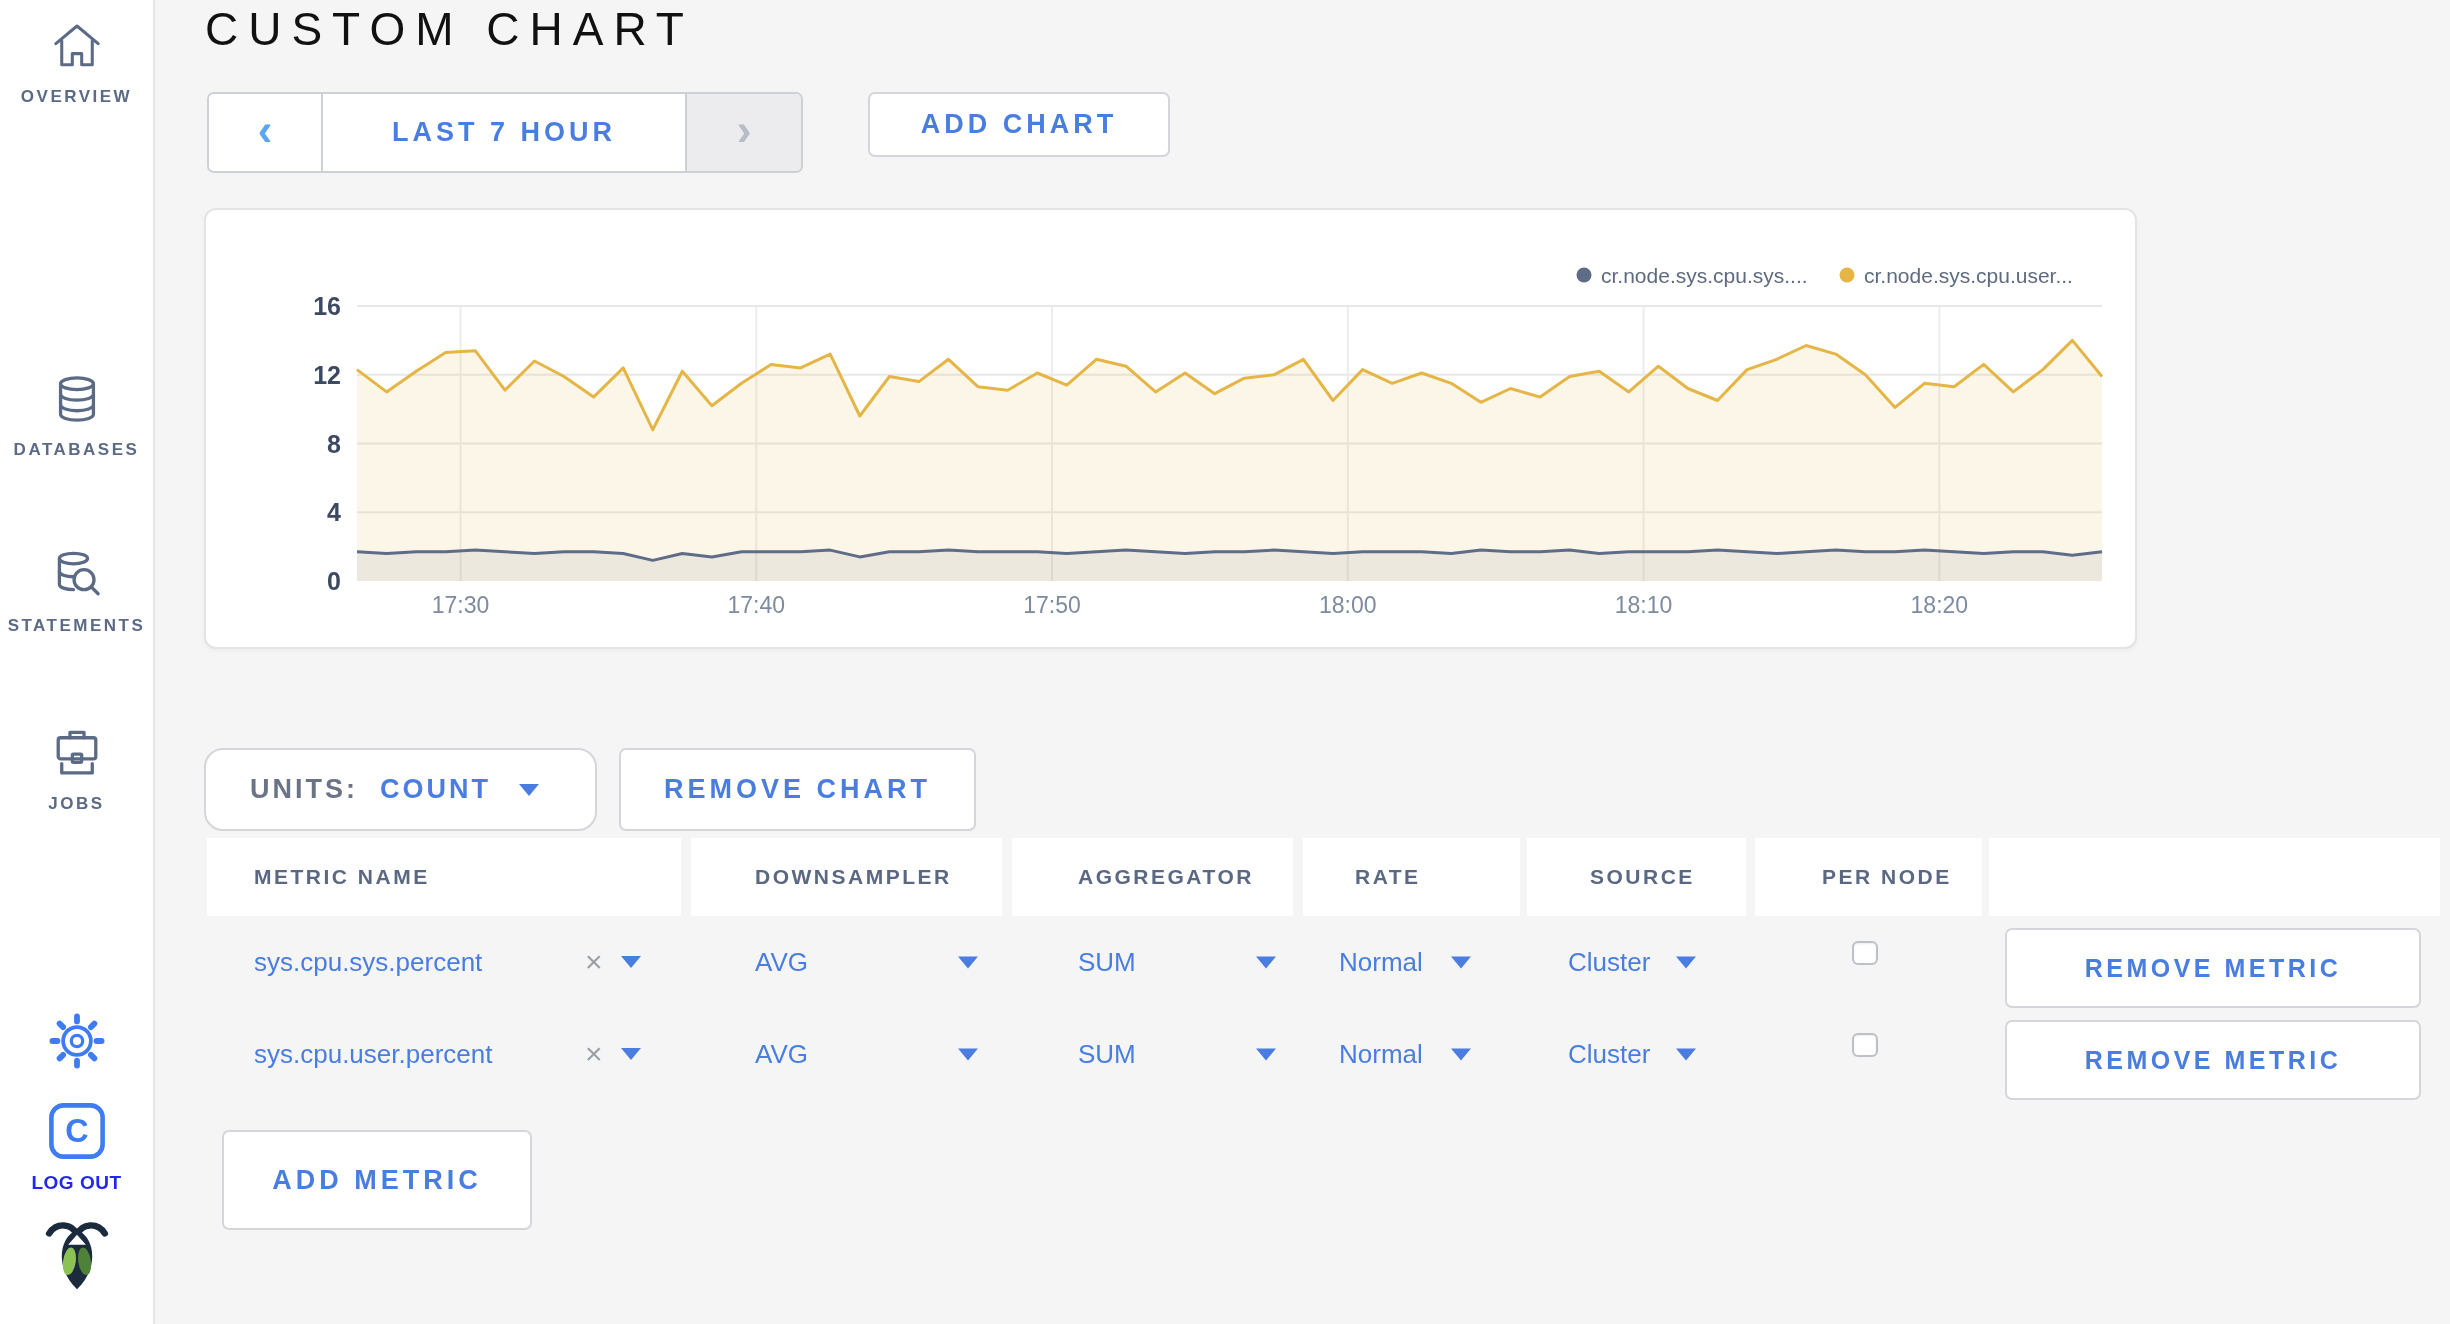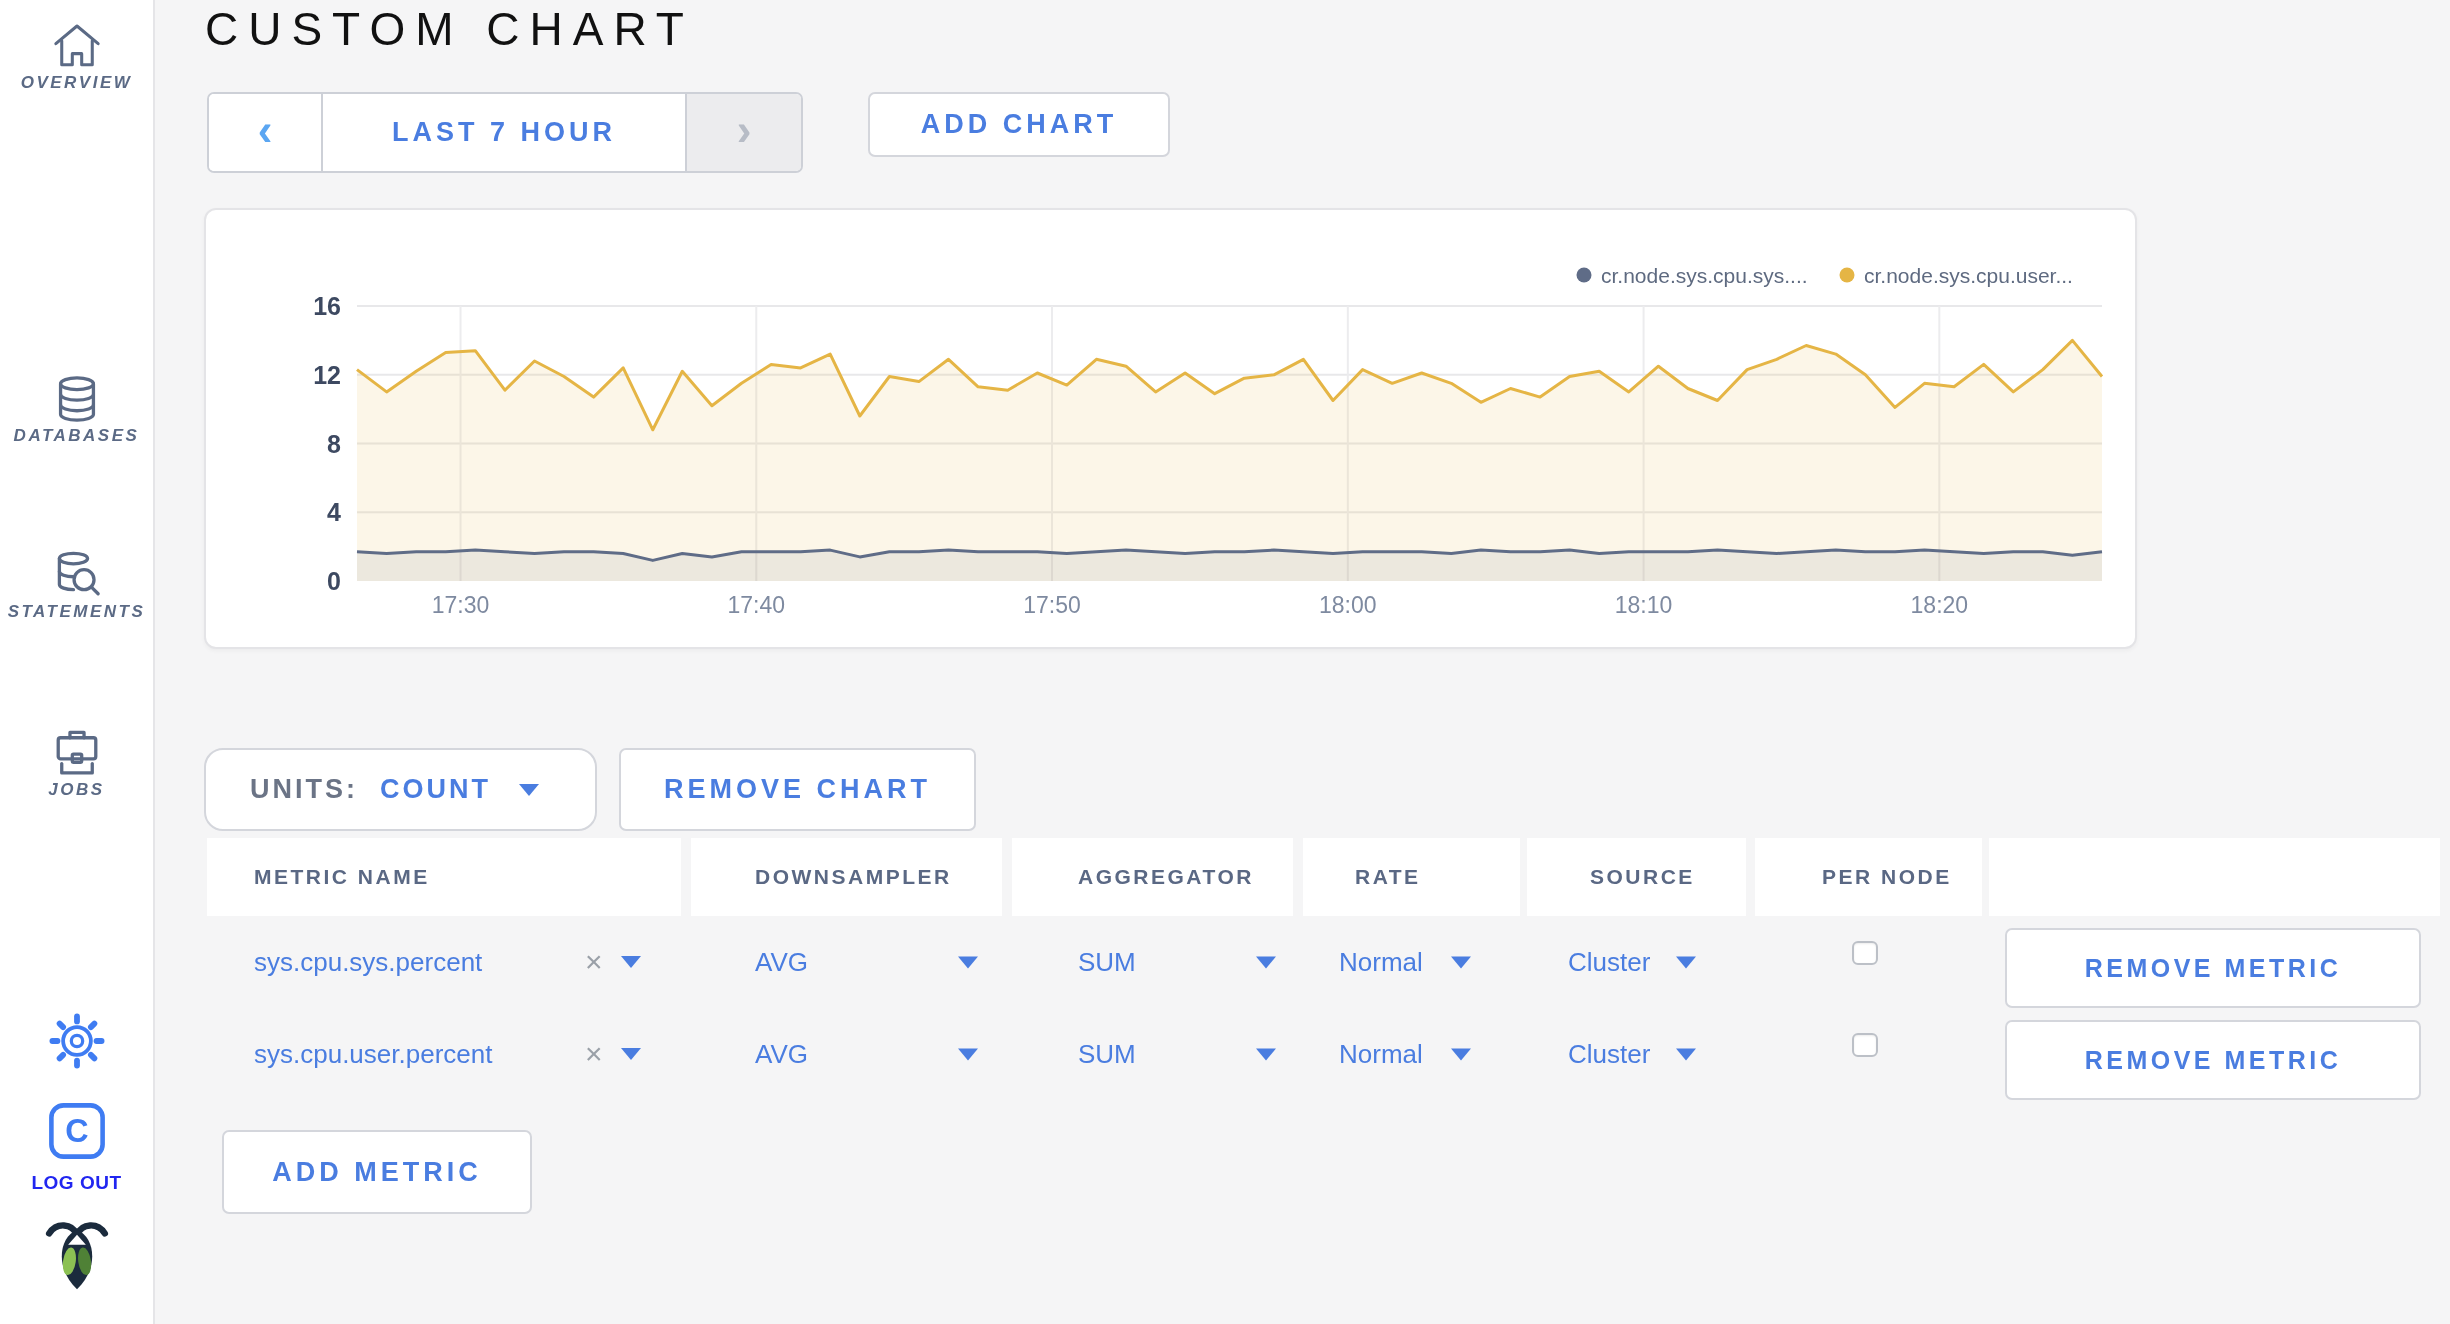--- a/index.html
+++ b/index.html
@@ -12,22 +12,22 @@
     color:#222;
   }
   
   .sidebar {
     position:absolute; left:0; top:0; width:155px; height:1324px;
     background:#ffffff; border-right:2px solid #e5e5e8; z-index:5;
   }
   .nav-item { position:absolute; left:0; width:153px; text-align:center; cursor:pointer; }
   .nav-item svg { display:block; margin:0 auto; }
   .nav-label {
-    display:block; font-size:17px; font-weight:bold;
-    letter-spacing:2.5px; color:#5b6a85;font-style:italic;
+    display:block; margin-top:14px; font-size:17px; font-weight:bold;
+    letter-spacing:2.5px; color:#5b6a85;
   }
   .logout-label {
     display:block; margin-top:10px; font-size:19px; font-weight:bold;
     letter-spacing:0.5px; color:#2126f0;
   }
   
   .page-title {
     position:absolute; left:205px; top:2px; font-size:46px; font-weight:normal;
     letter-spacing:10px; color:#111;
   }
@@ -83,21 +83,21 @@
     border-left:10px solid transparent; border-right:10px solid transparent;
     border-top:12px solid #4a7de0;
   }
   .x-icon { color:#9aa0a8; font-size:30px; line-height:1; cursor:pointer; }
   .checkbox {
     position:absolute; width:26px; height:24px; background:#fff;
     border:2px solid #bcc0c7; border-radius:6px; cursor:pointer;
     box-shadow:inset 0 1px 2px rgba(0,0,0,0.08);
   }
   .remove-metric-btn { position:absolute; left:2005px; width:416px; height:80px; font-size:25px; letter-spacing:3.5px; }
-  .add-metric-btn { position:absolute; left:222px; top:1130px; width:310px; height:84px; }
+  .add-metric-btn { position:absolute; left:222px; top:1130px; width:310px; height:100px; }
   
   .bottom-shadow {
     position:absolute; left:560px; bottom:0; width:1700px; height:70px;
     background:radial-gradient(closest-side at 50% 100%, rgba(70,70,80,0.12), rgba(70,70,80,0) 100%);
     pointer-events:none;
   }
 </style>
 </head>
 <body>
 

